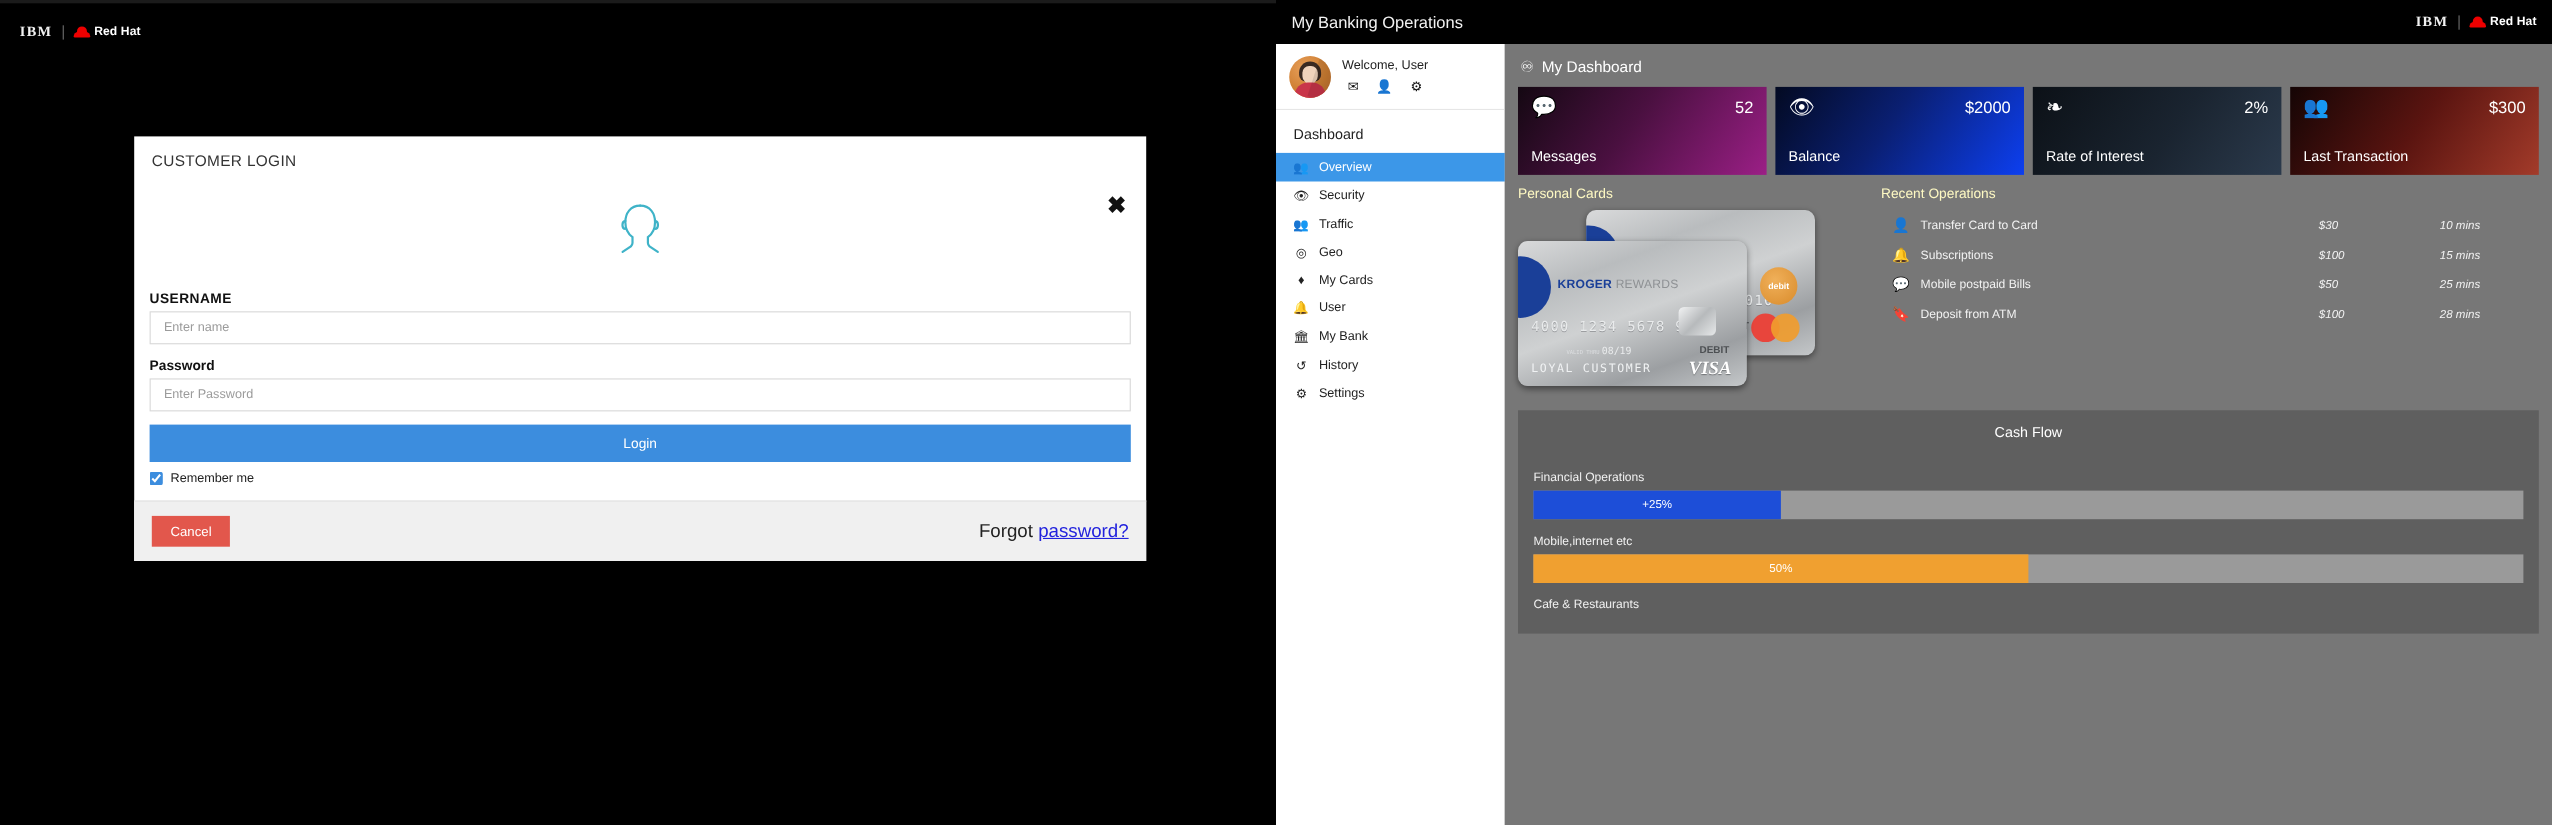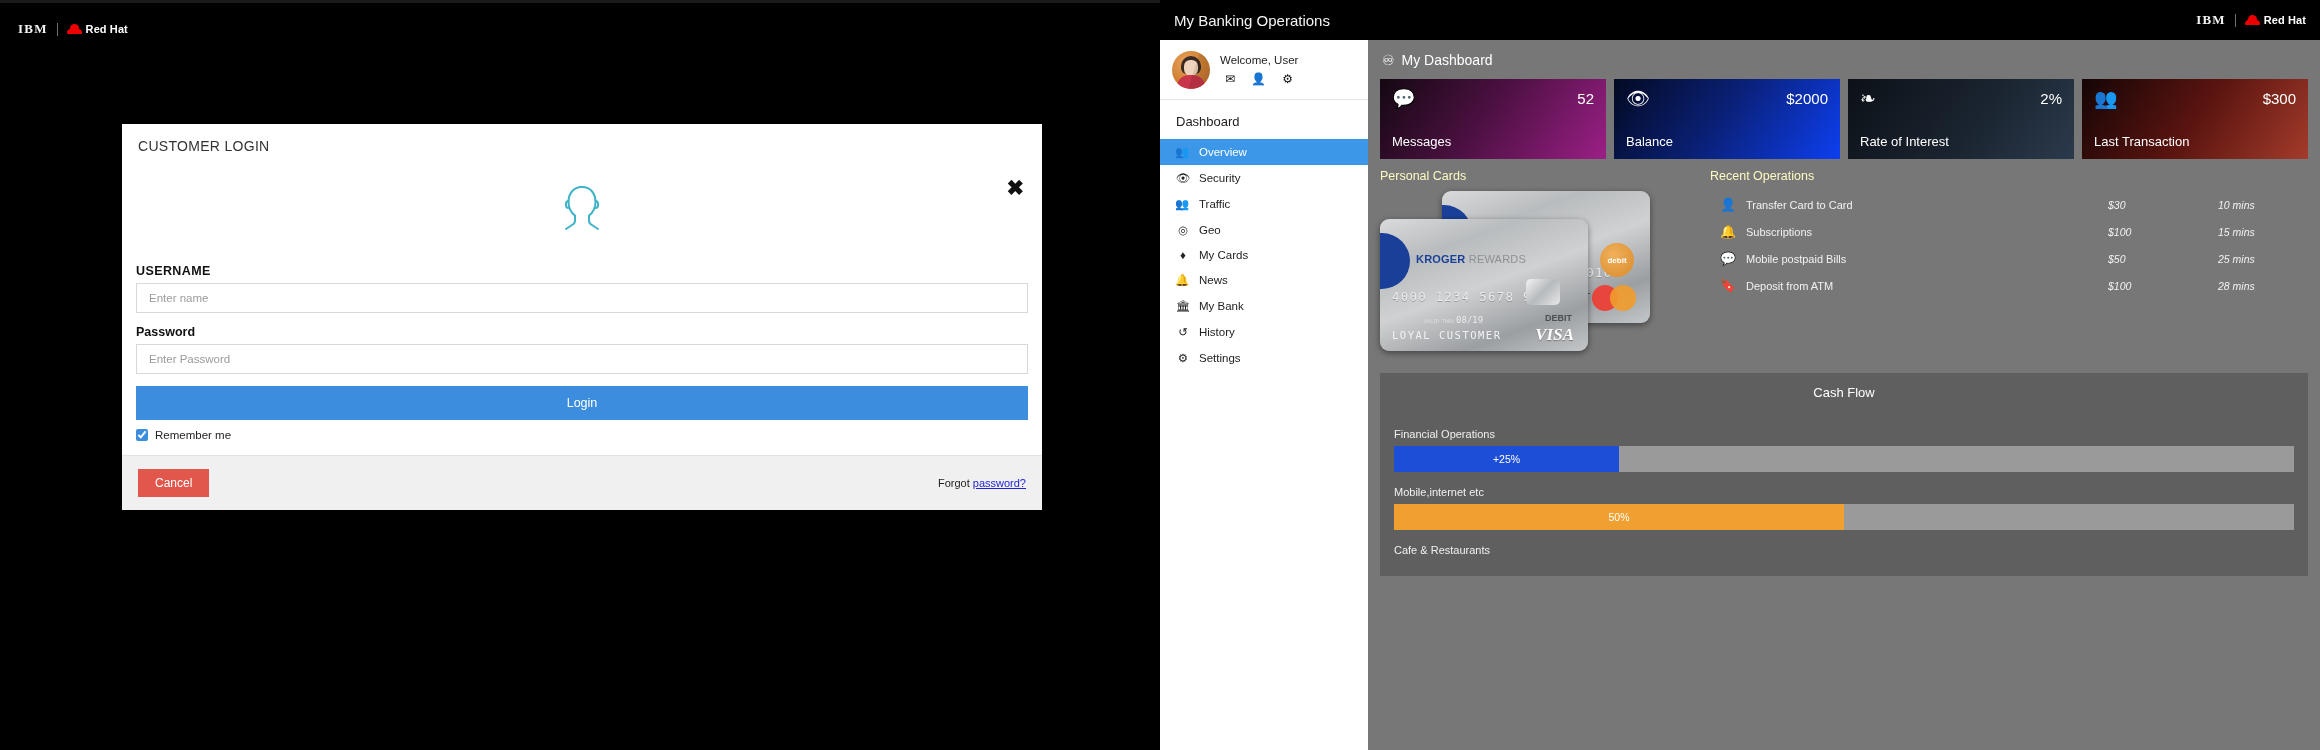--- a/index.html
+++ b/index.html
@@ -59,21 +59,21 @@
   .remember-lbl { font-size: 11.5px; color: #222; }
 
   .login-foot {
     background: #f0f0f0; border-top: 1px solid #e2e2e2; padding: 13px 16px;
     display: flex; align-items: center; justify-content: space-between;
   }
   .cancel-btn {
     background: #e2574c; border: none; color: #fff; font-size: 12px; padding: 7px 17px;
     cursor: pointer; font-family: "Liberation Sans", sans-serif;
   }
-  .forgot { font-size: 11px; color: #222; }
+  .forgot { font-size: 17px; color: #222; }
   .forgot a { color: #2222dd; text-decoration: underline; }
 
   
   .right-pane { position: absolute; left: 1160px; top: 0; width: 1160px; height: 750px; background: #777; }
   .app-header {
     height: 40px; background: #000; color: #fff; display: flex; align-items: center;
     justify-content: space-between; padding: 0 14px 0 14px;
   }
   .app-title { font-size: 15px; color: #f3f3f3; }
 
@@ -268,21 +268,21 @@
         <div class="nav-item">
           <span class="nav-ico">◎</span>
           <span>Geo</span>
         </div>
         <div class="nav-item">
           <span class="nav-ico">♦</span>
           <span>My Cards</span>
         </div>
         <div class="nav-item">
           <span class="nav-ico">🔔</span>
-          <span>News</span>
+          <span>User</span>
         </div>
         <div class="nav-item">
           <span class="nav-ico">🏛</span>
           <span>My Bank</span>
         </div>
         <div class="nav-item">
           <span class="nav-ico">↺</span>
           <span>History</span>
         </div>
         <div class="nav-item">

